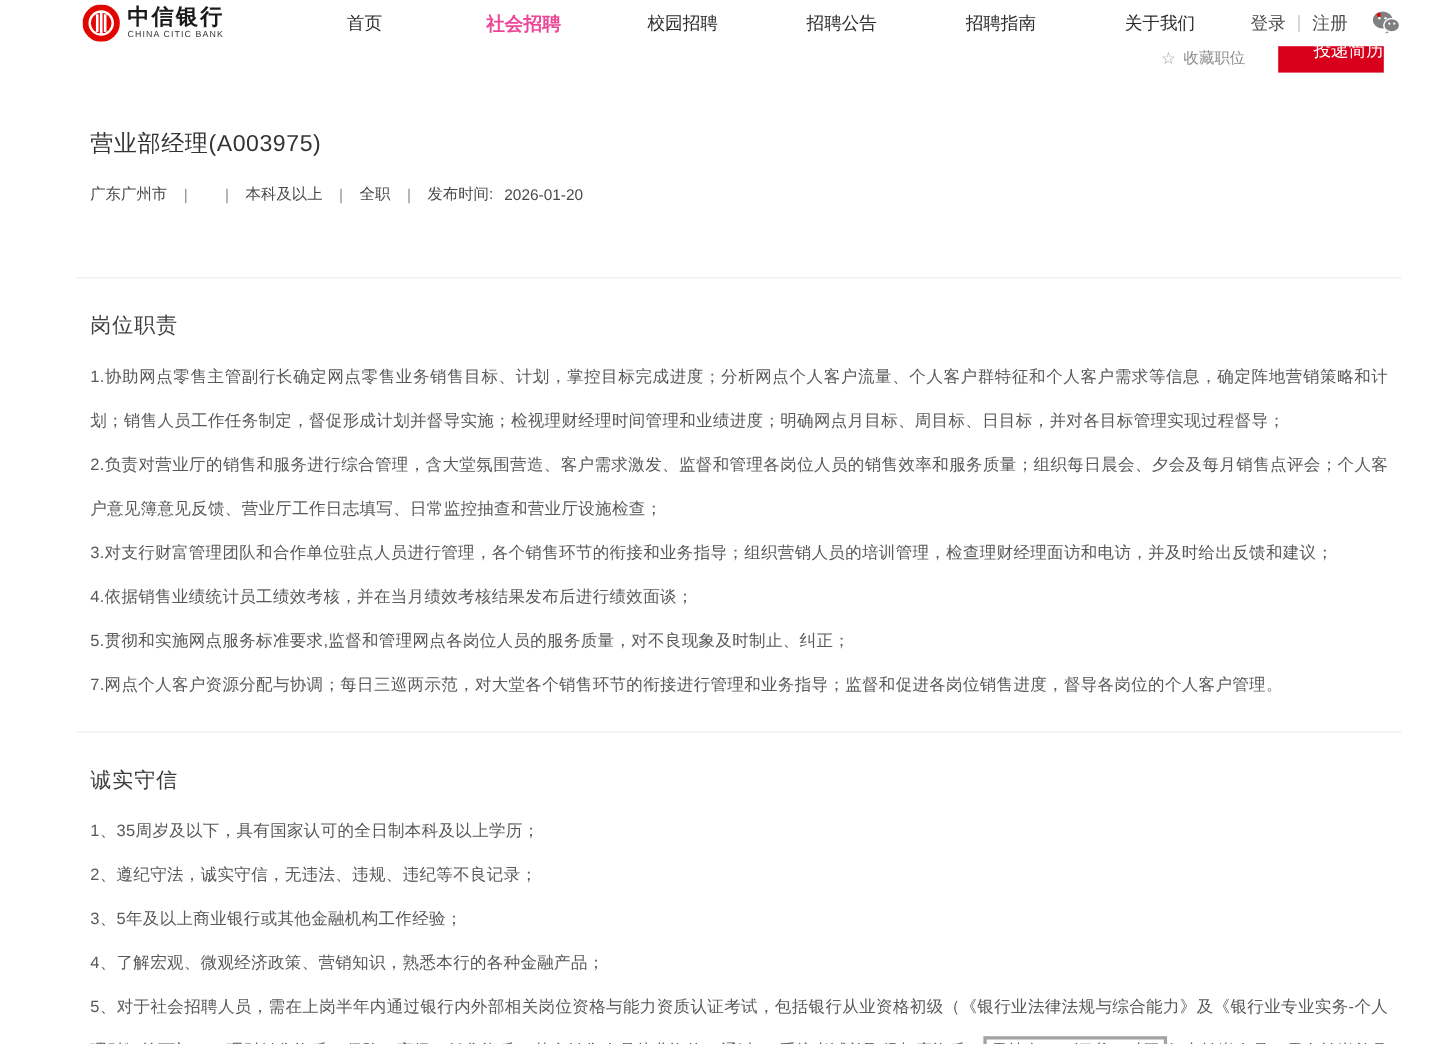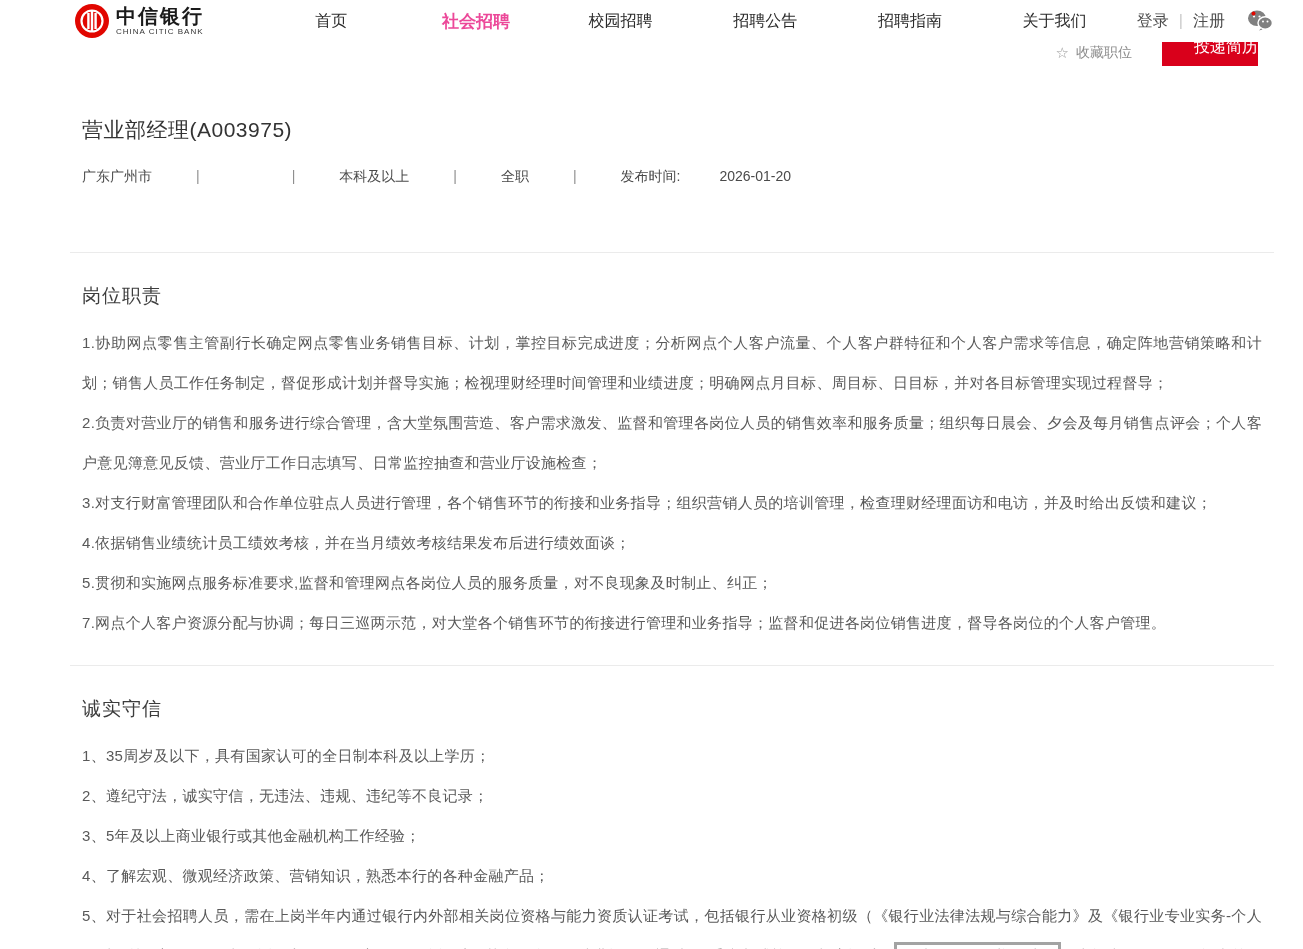--- a/index.html
+++ b/index.html
@@ -25,21 +25,21 @@
   .action-row { position:absolute; top:28px; right:45px; display:flex; align-items:center; z-index:1; }
   .favorite { display:flex; align-items:center; gap:7px; color:#8c8c8c; font-size:14px;
               margin-right:30px; margin-top:12px; cursor:pointer; }
   .favorite .star { font-size:15px; color:#9a9a9a; }
   .apply-btn { width:96px; height:38px; line-height:38px; text-align:right; color:#fff;
                font-size:16px; border:none; cursor:pointer; }
 
   
   .main { position:absolute; top:0; left:0; width:1303px; padding:0 41px 0 82px; z-index:0; }
   .job-title { margin-top:116px; font-size:21px; font-weight:500; color:#333; letter-spacing:0.5px; }
-  .meta { margin-top:24px; display:flex; align-items:flex-start; font-size:14px; color:#4a4a4a;gap:29px; }
+  .meta { margin-top:24px; display:flex; align-items:center; font-size:14px; color:#4a4a4a; }
   .meta .pipe { color:#8f8f8f; margin:0 15px; }
   .meta .slot-empty { display:inline-block; width:4px; }
   .divider { height:1px; background:#ebebeb; margin:66px -12px 0 -12px; }
   .divider.second { margin-top:22px; }
   .section-title { margin-top:30px; font-size:19px; font-weight:500; color:#3d3d3d; letter-spacing:1px; }
   .body-text { margin-top:14px; }
   .body-text p { font-size:15px; line-height:40px; color:#595959; text-align:justify; letter-spacing:0.3px; }
   .afp-box { border:3px solid #a3a3a3; padding:2px 3px 3px 3px; }
 </style>
 </head>

